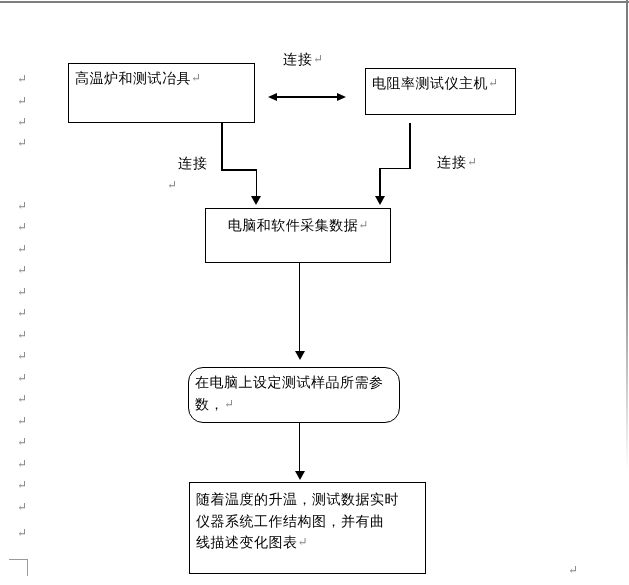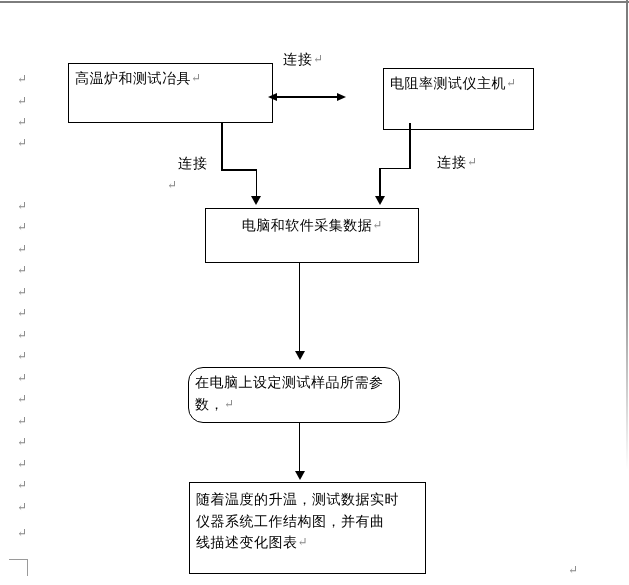--- a/index.html
+++ b/index.html
@@ -53,25 +53,25 @@
       <span class="mark" style="left: 17px; top: 372px;">↵</span>
       <span class="mark" style="left: 17px; top: 393px;">↵</span>
       <span class="mark" style="left: 17px; top: 415px;">↵</span>
       <span class="mark" style="left: 17px; top: 436px;">↵</span>
       <span class="mark" style="left: 17px; top: 458px;">↵</span>
       <span class="mark" style="left: 17px; top: 479px;">↵</span>
       <span class="mark" style="left: 17px; top: 501px;">↵</span>
       <span class="mark" style="left: 17px; top: 527px;">↵</span>
     </div>
 
-  <div class="fbox" style="left:68px;top:63px;width:205px;height:60px;">
+  <div class="fbox" style="left:68px;top:63px;width:187px;height:60px;">
     <div class="pad"><span>高温炉和测试冶具</span><span class="pilcrow">↵</span></div>
   </div>
 
-  <div class="fbox" style="left:383px;top:68px;width:151px;height:62px;">
+  <div class="fbox" style="left:365px;top:68px;width:151px;height:47px;">
     <div class="pad"><span>电阻率测试仪主机</span><span class="pilcrow">↵</span></div>
   </div>
 
   <div class="conn-label" style="left:283px;top:51px;"><span>连接</span><span class="pilcrow">↵</span></div>
 
   <div>
     <div class="seg" style="left:276px;top:96px;width:62px;height:2px;"></div>
     <div class="head-left" style="left:268px;top:92.5px;"></div>
     <div class="head-right" style="left:337px;top:92.5px;"></div>
   </div>
@@ -88,21 +88,21 @@
     <div class="head-down" style="left:251px;top:196px;"></div>
   </div>
 
   <div>
     <div class="seg" style="left:409px;top:123px;width:1.5px;height:46px;"></div>
     <div class="seg" style="left:379px;top:167.5px;width:31.5px;height:1.5px;"></div>
     <div class="seg" style="left:379px;top:167.5px;width:1.5px;height:29px;"></div>
     <div class="head-down" style="left:375px;top:196px;"></div>
   </div>
 
-  <div class="fbox centered" style="left:205px;top:208px;width:214px;height:55px;">
+  <div class="fbox centered" style="left:205px;top:208px;width:186px;height:55px;">
     <div class="pad" style="padding-top:6px;"><span>电脑和软件采集数据</span><span class="pilcrow">↵</span></div>
   </div>
 
   <div>
     <div class="seg" style="left:298.5px;top:263px;width:1.5px;height:89px;"></div>
     <div class="head-down" style="left:294.5px;top:351px;"></div>
   </div>
 
   <div class="fbox" style="left:188px;top:367px;width:212px;height:56px;border-radius:15px;">
     <div class="pad">

